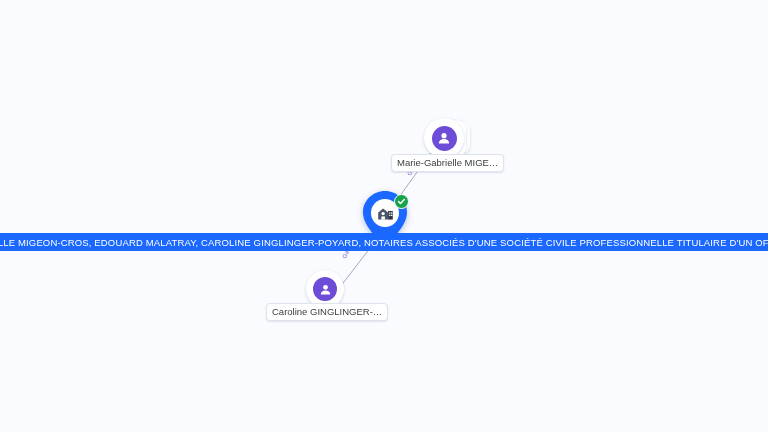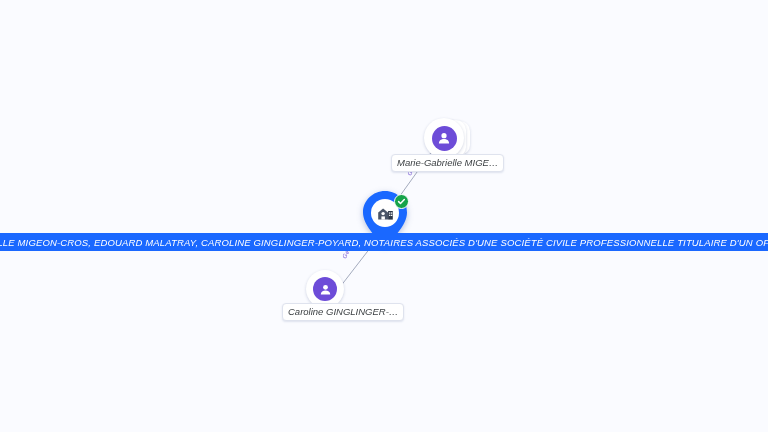--- a/index.html
+++ b/index.html
@@ -13,21 +13,20 @@
     background: #fafbff;
     font-family: "Liberation Sans", sans-serif;
     position: relative;
   }
 
   #graph-canvas {
     position: absolute;
     inset: 0;
     width: 768px;
     height: 432px;
-    font-style: italic;
   }
 
   
   .edges {
     position: absolute;
     inset: 0;
     width: 768px;
     height: 432px;
     pointer-events: none;
   }
@@ -142,21 +141,21 @@
   #node-person-top .stack-back-2 { left: 20px; top: 3px; width: 26px; height: 34px; }
   #node-person-top .stack-back-1 { left: 14px; top: 1.5px; width: 28px; height: 37px; }
   #node-person-top .avatar-disc  { left: 0px;  top: 0px;   width: 40px; height: 40px; }
   #node-person-top .avatar-circle{ width: 25px; height: 25px; }
   #label-person-top { left: 391px; top: 154px; }
 
   
   #node-person-bottom { left: 306px; top: 270px; width: 40px; height: 40px; }
   #node-person-bottom .avatar-disc  { left: 0px; top: 0px; width: 38px; height: 38px; }
   #node-person-bottom .avatar-circle{ width: 24px; height: 24px; }
-  #label-person-bottom { left: 266px; top: 303px; margin-left: 16px; }
+  #label-person-bottom { left: 266px; top: 303px; }
 
   
   #company-banner {
     position: absolute;
     left: 0;
     top: 233px;
     width: 768px;
     height: 18px;
     background: #1a68ff;
     color: #ffffff;

